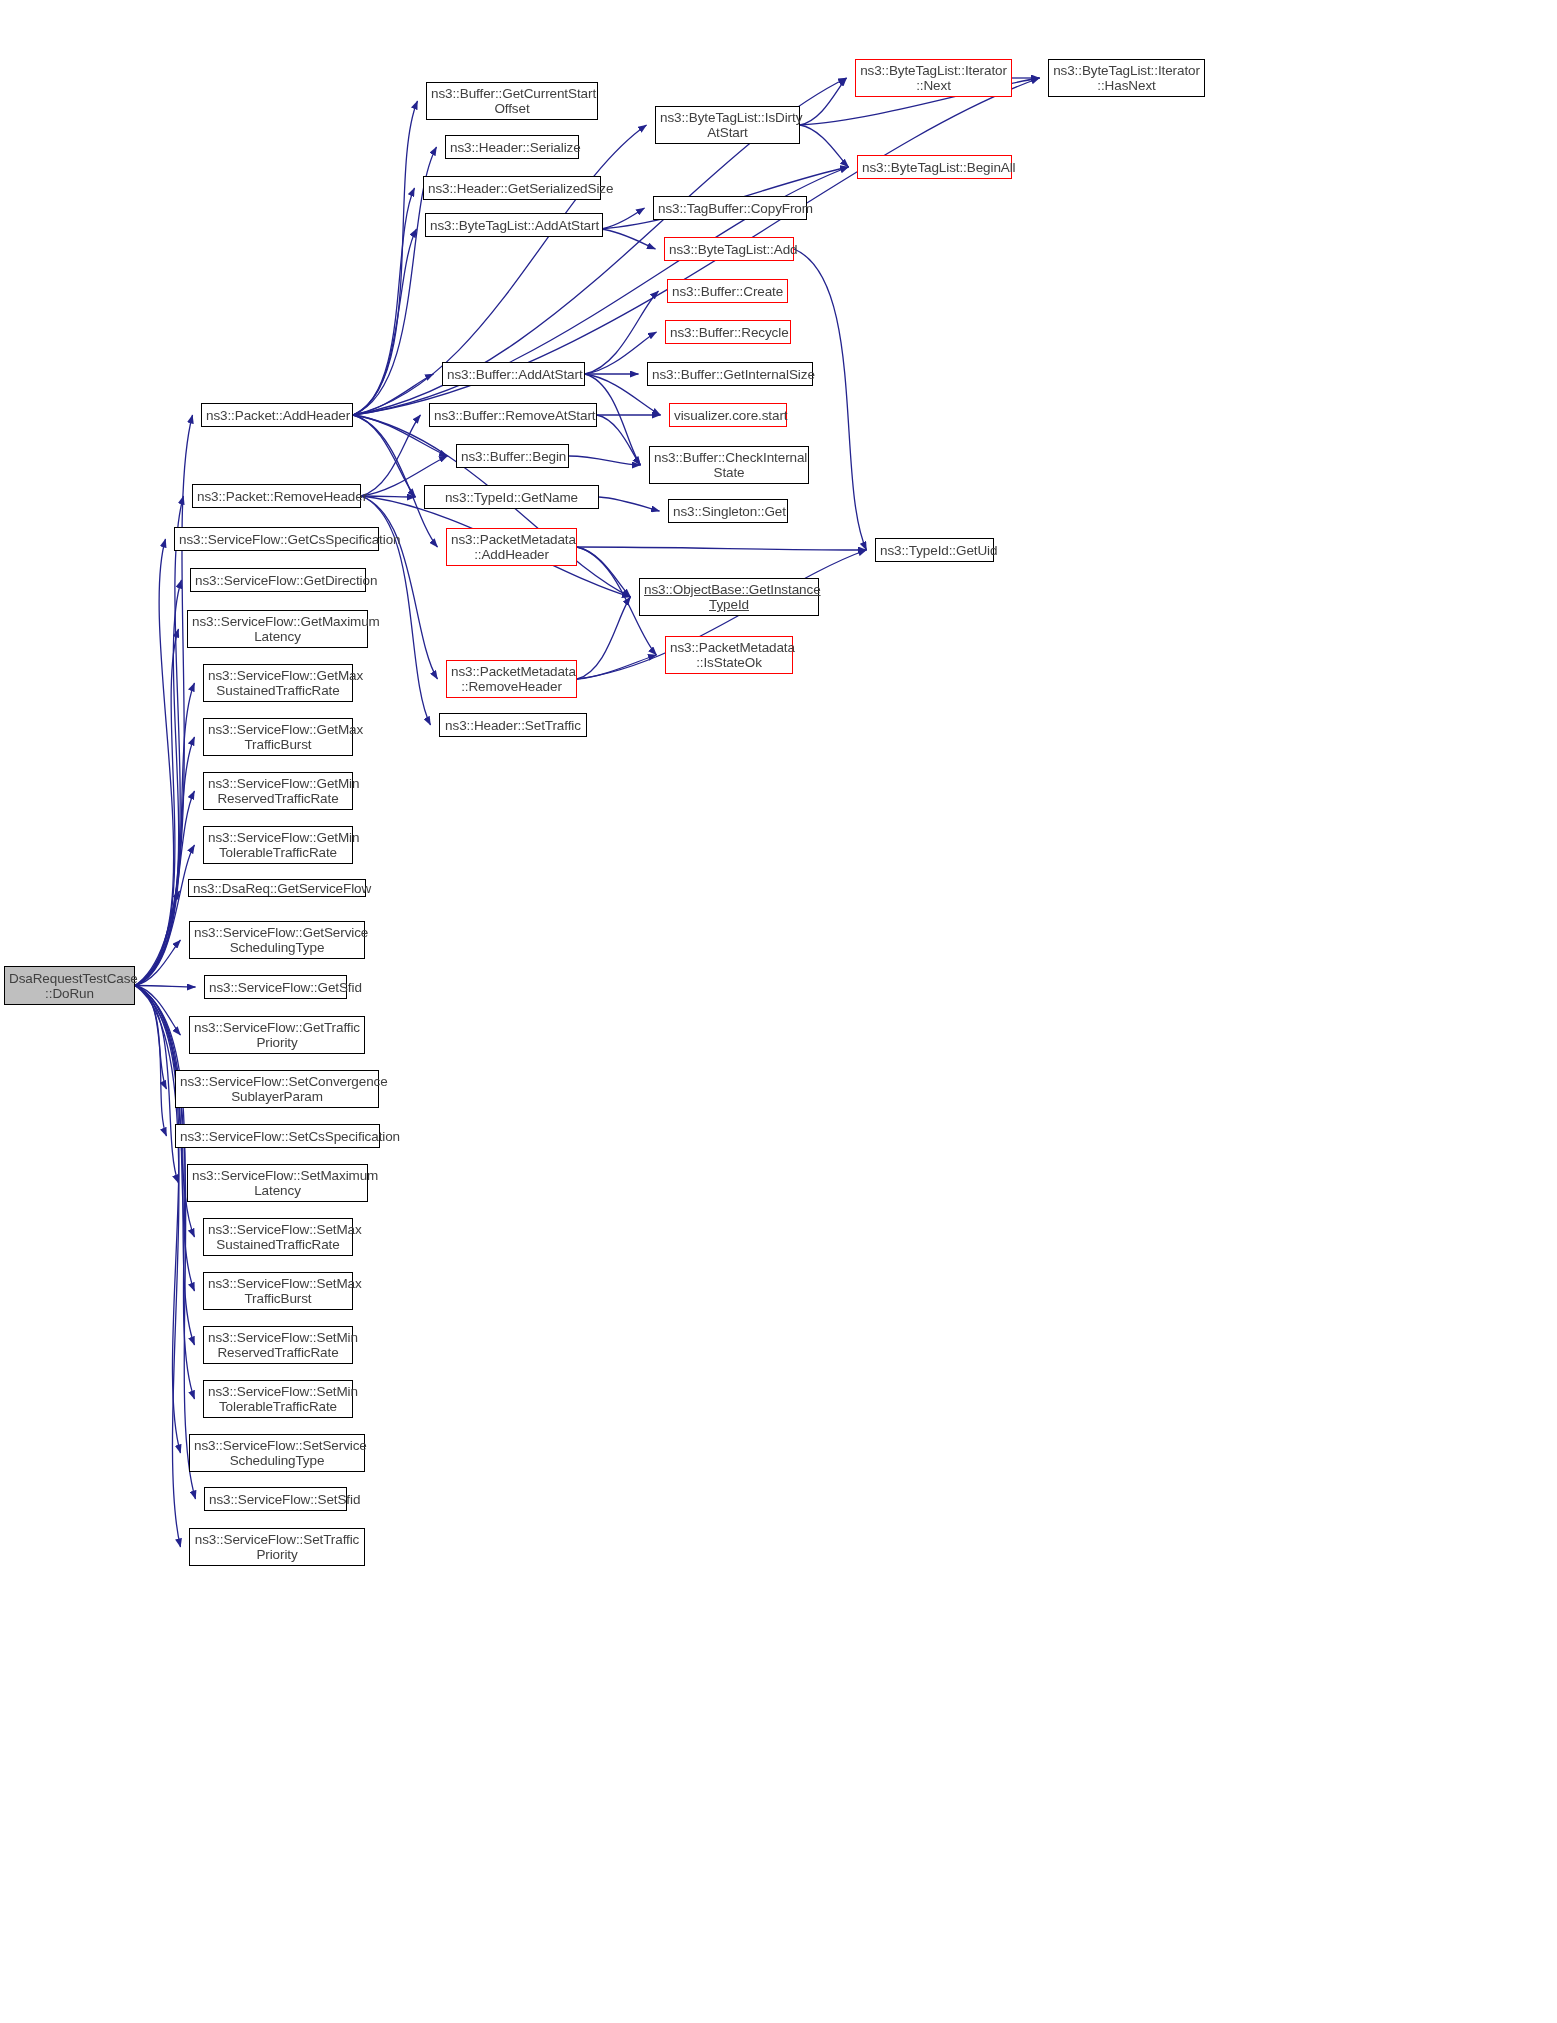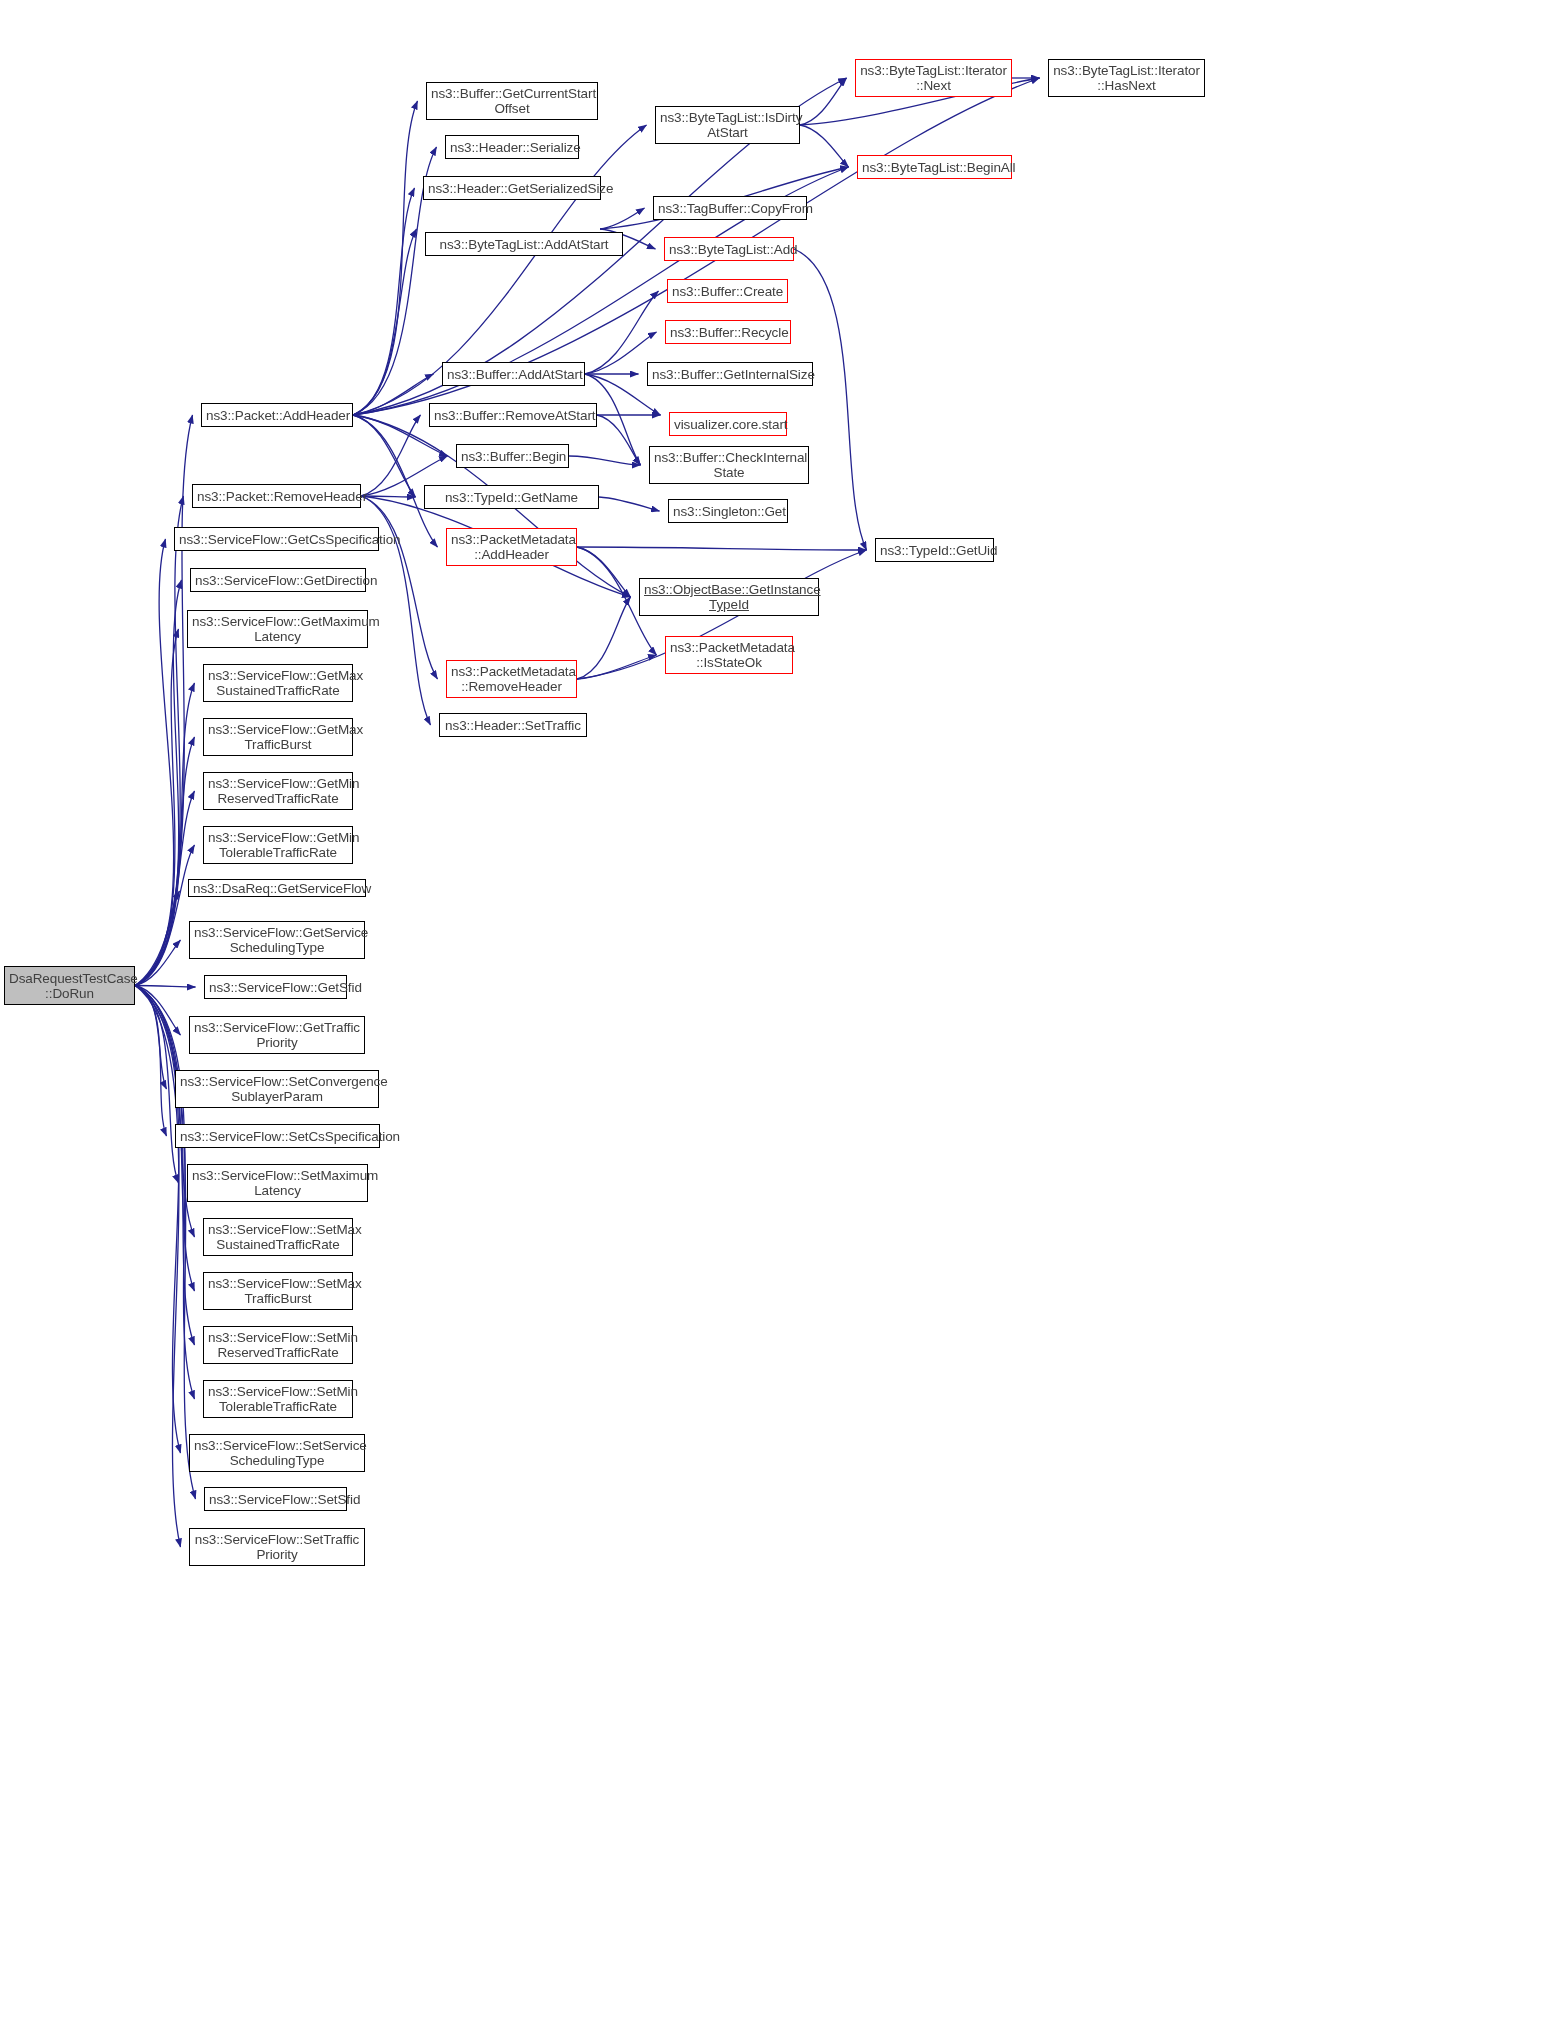--- a/index.html
+++ b/index.html
@@ -142,34 +142,34 @@
 TolerableTrafficRate</span></div>
       <div class="node" style="left: 189px; top: 1434px; width: 176px; height: 38px;"><span>ns3::ServiceFlow::SetService
 SchedulingType</span></div>
       <div class="node" style="left: 204px; top: 1487px; width: 143px; height: 24px;"><span>ns3::ServiceFlow::SetSfid</span></div>
       <div class="node" style="left: 189px; top: 1528px; width: 176px; height: 38px;"><span>ns3::ServiceFlow::SetTraffic
 Priority</span></div>
       <div class="node" style="left: 426px; top: 82px; width: 172px; height: 38px;"><span>ns3::Buffer::GetCurrentStart
 Offset</span></div>
       <div class="node" style="left: 445px; top: 135px; width: 134px; height: 24px;"><span>ns3::Header::Serialize</span></div>
       <div class="node" style="left: 423px; top: 176px; width: 178px; height: 24px;"><span>ns3::Header::GetSerializedSize</span></div>
-      <div class="node" style="left: 425px; top: 232px; width: 198px; height: 24px;"><span>ns3::ByteTagList::AddAtStart</span></div>
+      <div class="node" style="left: 425px; top: 213px; width: 178px; height: 24px;"><span>ns3::ByteTagList::AddAtStart</span></div>
       <div class="node" style="left: 655px; top: 106px; width: 145px; height: 38px;"><span>ns3::ByteTagList::IsDirty
 AtStart</span></div>
       <div class="node red" style="left: 855px; top: 59px; width: 157px; height: 38px;"><span>ns3::ByteTagList::Iterator
 ::Next</span></div>
       <div class="node" style="left: 1048px; top: 59px; width: 157px; height: 38px;"><span>ns3::ByteTagList::Iterator
 ::HasNext</span></div>
       <div class="node red" style="left: 857px; top: 155px; width: 155px; height: 24px;"><span>ns3::ByteTagList::BeginAll</span></div>
       <div class="node" style="left: 653px; top: 196px; width: 154px; height: 24px;"><span>ns3::TagBuffer::CopyFrom</span></div>
       <div class="node red" style="left: 664px; top: 237px; width: 130px; height: 24px;"><span>ns3::ByteTagList::Add</span></div>
       <div class="node red" style="left: 667px; top: 279px; width: 121px; height: 24px;"><span>ns3::Buffer::Create</span></div>
       <div class="node red" style="left: 665px; top: 320px; width: 126px; height: 24px;"><span>ns3::Buffer::Recycle</span></div>
       <div class="node" style="left: 647px; top: 362px; width: 166px; height: 24px;"><span>ns3::Buffer::GetInternalSize</span></div>
-      <div class="node red" style="left: 669px; top: 412px; width: 118px; height: 24px;"><span>visualizer.core.start</span></div>
+      <div class="node red" style="left: 669px; top: 403px; width: 118px; height: 24px;"><span>visualizer.core.start</span></div>
       <div class="node" style="left: 442px; top: 362px; width: 143px; height: 24px;"><span>ns3::Buffer::AddAtStart</span></div>
       <div class="node" style="left: 429px; top: 403px; width: 168px; height: 24px;"><span>ns3::Buffer::RemoveAtStart</span></div>
       <div class="node" style="left: 456px; top: 444px; width: 113px; height: 24px;"><span>ns3::Buffer::Begin</span></div>
       <div class="node" style="left: 649px; top: 446px; width: 160px; height: 38px;"><span>ns3::Buffer::CheckInternal
 State</span></div>
       <div class="node" style="left: 424px; top: 485px; width: 175px; height: 24px;"><span>ns3::TypeId::GetName</span></div>
       <div class="node" style="left: 668px; top: 499px; width: 120px; height: 24px;"><span>ns3::Singleton::Get</span></div>
       <div class="node red" style="left: 446px; top: 528px; width: 131px; height: 38px;"><span>ns3::PacketMetadata
 ::AddHeader</span></div>
       <div class="node" style="left: 875px; top: 538px; width: 119px; height: 24px;"><span>ns3::TypeId::GetUid</span></div>

